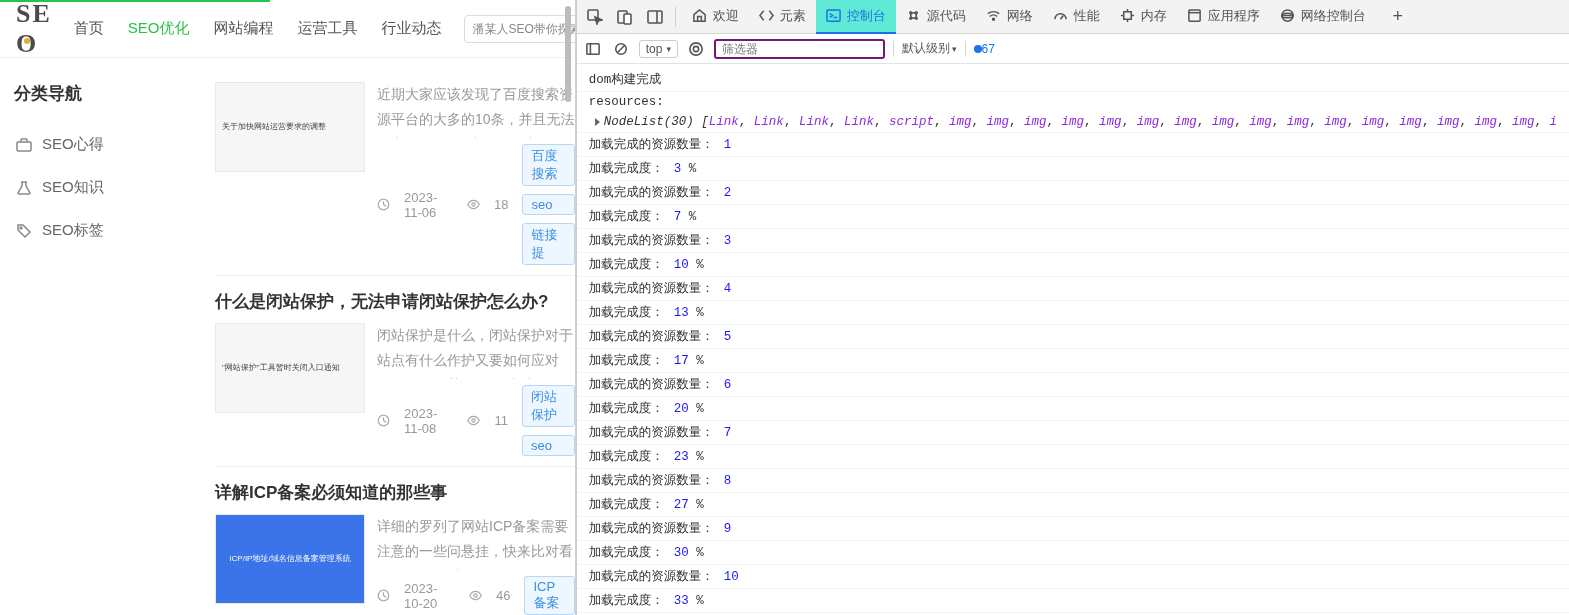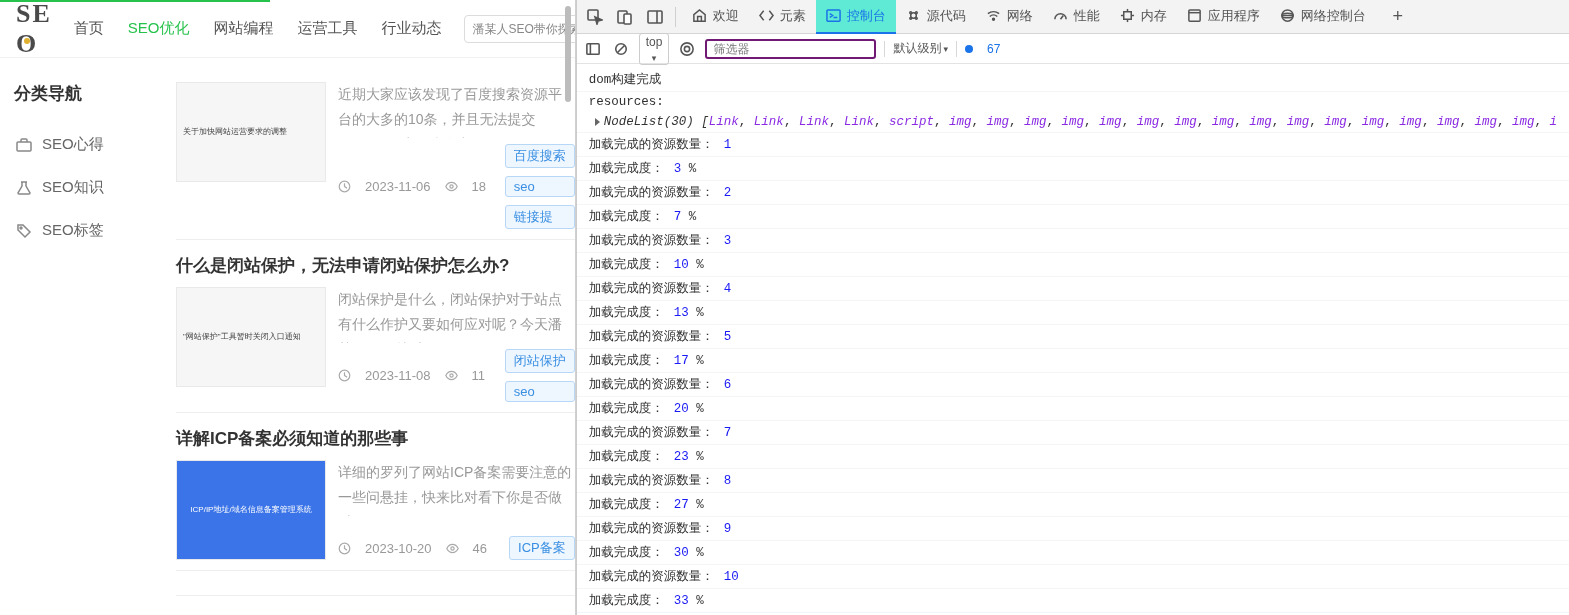--- a/index.html
+++ b/index.html
@@ -11,32 +11,32 @@
 .progressbar { position: absolute; top: 0; left: 0; height: 2px; width: 270px; background: #27c24c; }
 
 .topbar { display: flex; align-items: center; height: 58px; padding: 0 10px 0 16px; gap: 20px; border-bottom: 1px solid #f0f0f0; }
 .logo { font-size: 26px; font-weight: 900; letter-spacing: 2px; font-family: Georgia, serif; color: #4a4a4a; position: relative; }
 .logo .o2 { position: relative; display: inline-block; }
 .logo .o2::after { content: ""; position: absolute; width: 6px; height: 6px; border-radius: 3px; background: #e0b030; left: 50%; top: 40%; transform: translate(-50%,-50%); }
 .navitem { font-size: 15px; color: #555; padding: 4px 2px; white-space: nowrap; cursor: pointer; }
 .navitem.active { color: #27c24c; }
 .searchbox { flex: 0 0 170px; height: 28px; border: 1px solid #dcdcdc; border-radius: 4px; padding: 0 8px; font-size: 12px; color: #888; line-height: 26px; overflow: hidden; white-space: nowrap; }
 
-.sitebody { display: flex; height: calc(615px - 58px); }
+.sitebody { display: flex; height: calc(615px - 58px); gap: 39px; }
 .sidebar { width: 160px; padding: 16px 10px; }
 .sidebar-title { font-size: 17px; font-weight: 700; color: #333; margin: 8px 4px 18px; }
 .sideitem { display: flex; align-items: center; gap: 10px; padding: 12px 6px; color: #666; font-size: 15px; cursor: pointer; }
 .sideicon { width: 16px; height: 16px; display: inline-flex; align-items: center; justify-content: center; }
 .sideicon svg { width: 16px; height: 16px; stroke: #888; fill: none; stroke-width: 1.5; }
 
 .articles { flex: 1; padding: 10px 0 10px 16px; overflow: hidden; }
 .article { padding: 14px 0 10px; border-bottom: 1px solid #eee; }
 .article-title { font-size: 17px; font-weight: 600; color: #333; margin-bottom: 10px; cursor: pointer; }
 .article-row { display: flex; gap: 12px; }
-.thumb { flex: 0 0 150px; height: 100px; background: #f6f6f6; border: 1px solid #e9e9e9; display: flex; align-items: center; justify-content: center; }
+.thumb { flex: 0 0 150px; height: 90px; background: #f6f6f6; border: 1px solid #e9e9e9; display: flex; align-items: center; justify-content: center; }
 .thumb-inner { font-size: 8px; color: #444; line-height: 1.5; text-align: left; padding: 6px; width: 100%; }
 .thumb.blue { background: #3b74e8; }
 .thumb.blue .thumb-inner { color: #fff; text-align: center; font-size: 8px; }
 
 .article-body { flex: 1; display: flex; flex-direction: column; justify-content: space-between; min-width: 0; }
 .article-desc { font-size: 14px; color: #999; line-height: 1.8; overflow: hidden; max-height: 56px; }
 .article-meta { display: flex; align-items: center; gap: 14px; font-size: 13px; color: #999; margin-top: 6px; }
 .meta-icon { width: 13px; height: 13px; display: inline-flex; }
 .meta-icon svg { width: 13px; height: 13px; stroke: #aaa; fill: none; stroke-width: 1.5; }
 .tags { margin-left: auto; display: flex; gap: 8px; flex-direction: column; }
@@ -54,24 +54,24 @@
 .dt-sep { width: 1px; height: 20px; background: #d0d0d0; margin: 0 4px; }
 .dt-tab { display: flex; align-items: center; gap: 6px; padding: 8px 10px; height: 34px; font-size: 13px; color: #555; border-bottom: 2px solid transparent; cursor: pointer; }
 .dt-tab.active { color: #1a73e8; border-bottom-color: #1a73e8; background: #5eead4; }
 .dt-tab .ti { width: 15px; height: 15px; display: inline-flex; }
 .dt-tab .ti svg { width: 15px; height: 15px; stroke: #555; fill: none; stroke-width: 1.6; }
 .dt-tab.active .ti svg { stroke: #1a73e8; }
 .dt-plus { margin-left: 6px; width: 28px; height: 28px; display:flex;align-items:center;justify-content:center;color:#555;font-size:18px;cursor:pointer;}
 
 .dt-toolbar { display: flex; align-items: center; height: 30px; padding: 0 6px; gap: 8px; border-bottom: 1px solid #e3e3e3; font-size: 12px; color: #555; }
 .dt-toolbar svg { width: 14px; height: 14px; stroke: #555; fill: none; stroke-width: 1.8; }
-.ctx { display:flex;align-items:center;gap:4px;border:1px solid #ccc;border-radius:3px;padding:1px 6px;cursor:pointer;flex-direction:column; }
+.ctx { display:flex;align-items:center;gap:4px;border:1px solid #ccc;border-radius:3px;padding:1px 6px;cursor:pointer; }
 .filter-input { flex: 0 0 110px; border: 2px solid #701a75; border-radius: 3px; height: 20px; padding: 0 6px; font-size: 12px; color: #888; }
 .lvl { display:flex;align-items:center;gap:2px;cursor:pointer; }
-.msgcount { display:flex;align-items:center;gap:14px;color:#1a73e8; }
+.msgcount { display:flex;align-items:center;gap:0;color:#1a73e8; }
 .msgcount .dot { width:8px;height:8px;border-radius:4px;background:#1a73e8; }
 .dt-toolbar .sep { width:1px;height:16px;background:#d8d8d8; }
 
 .console { flex: 1; overflow-y: auto; font-family: Consolas, "Courier New", monospace; font-size: 12.5px; padding: 4px 0; }
 .console-line { padding: 3px 12px; border-bottom: 1px solid #f3f5f7; white-space: nowrap; color: #333; display: flex; align-items: baseline; gap: 10px; }
 .console-line.noborder { border-bottom: none; }
 .cl-label { color: #303030; }
 .cl-num { color: #1a1af5; }
 .cl-pct { color: #333; }
 .expand-tri { display:inline-block;width:0;height:0;border-left:5px solid #666;border-top:4px solid transparent;border-bottom:4px solid transparent;margin-right:4px;vertical-align:middle;cursor:pointer; }

